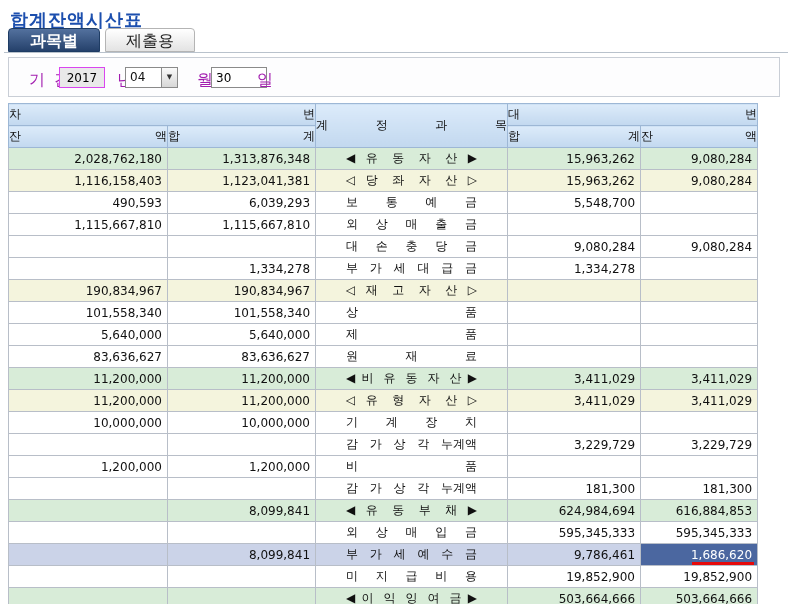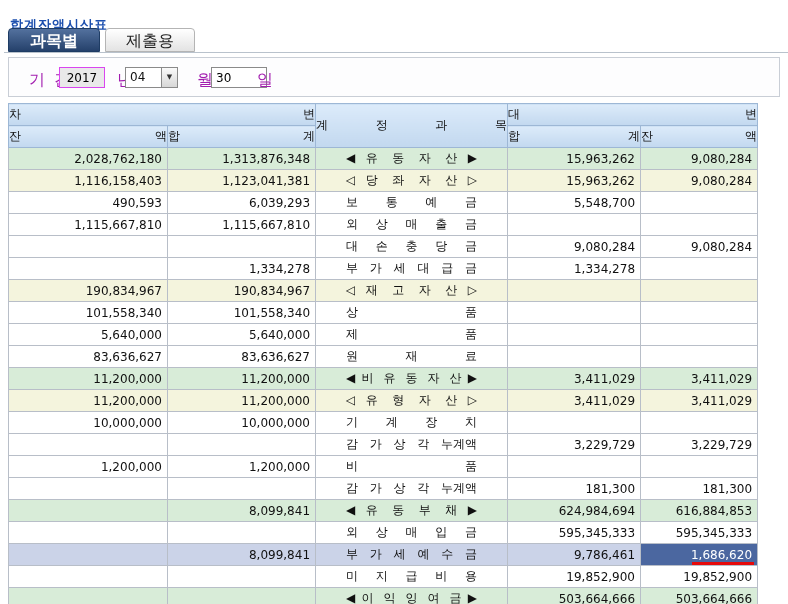--- a/index.html
+++ b/index.html
@@ -2,21 +2,21 @@
 <html style="--title: #1c4fae; --tab-selected-top: #53719e; --tab-selected-bottom: #25416b; --header-bg-top: #dcebfa; --header-bg-bottom: #c2d8ef; --header-border: #9db7d5; --grid-line: #b8bec8; --row-section: #d8ecd8; --row-subsection: #f4f4dd; --row-selected: #cbd3e8; --cell-selected: #4b67a0; --underline-red: #e60a0a;"><head>
 <meta charset="utf-8">
 <style>
   html,body{margin:0;padding:0;}
   body{
     width:788px;height:604px;position:relative;overflow:hidden;background:#fff;
     font-family:"DejaVu Sans","Liberation Sans",sans-serif;font-size:12px;color:#111;
   }
   
   .page-title{
-    position:absolute;left:10px;top:16px;font-size:13px;font-weight:bold;
+    position:absolute;left:10px;top:8px;font-size:18px;font-weight:bold;
     color:var(--title,#1c4fae);letter-spacing:1px;
   }
   
   .tabstrip{position:absolute;left:0;top:28px;width:788px;height:25px;}
   .tabline{position:absolute;left:4px;right:0;top:24px;height:1px;background:#b9c2cc;}
   .tab{
     position:absolute;top:0;height:24px;line-height:24px;text-align:center;
     border-radius:4px 4px 0 0;box-sizing:border-box;font-size:16px;cursor:default;
   }
   .tab.sel{

